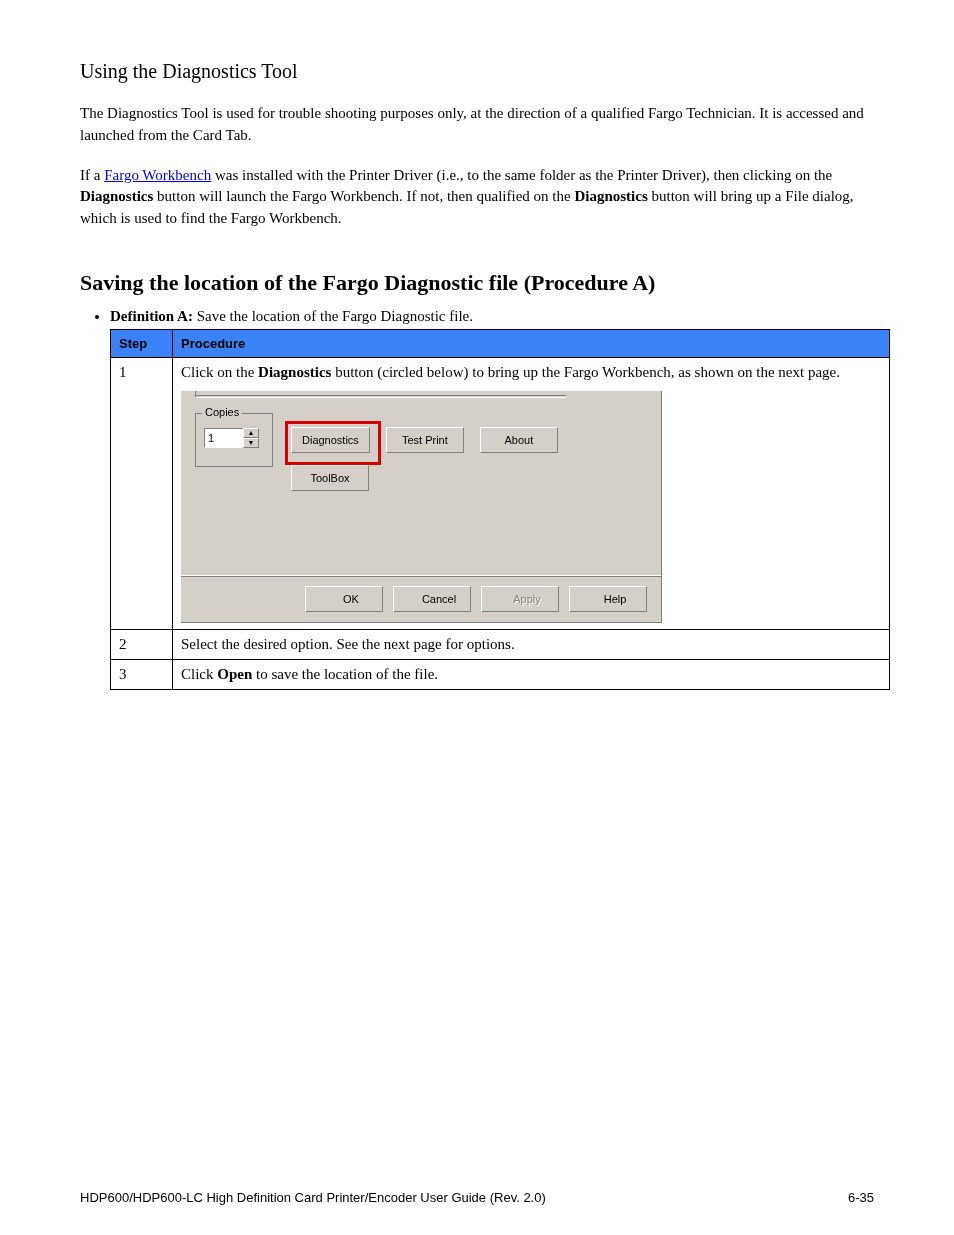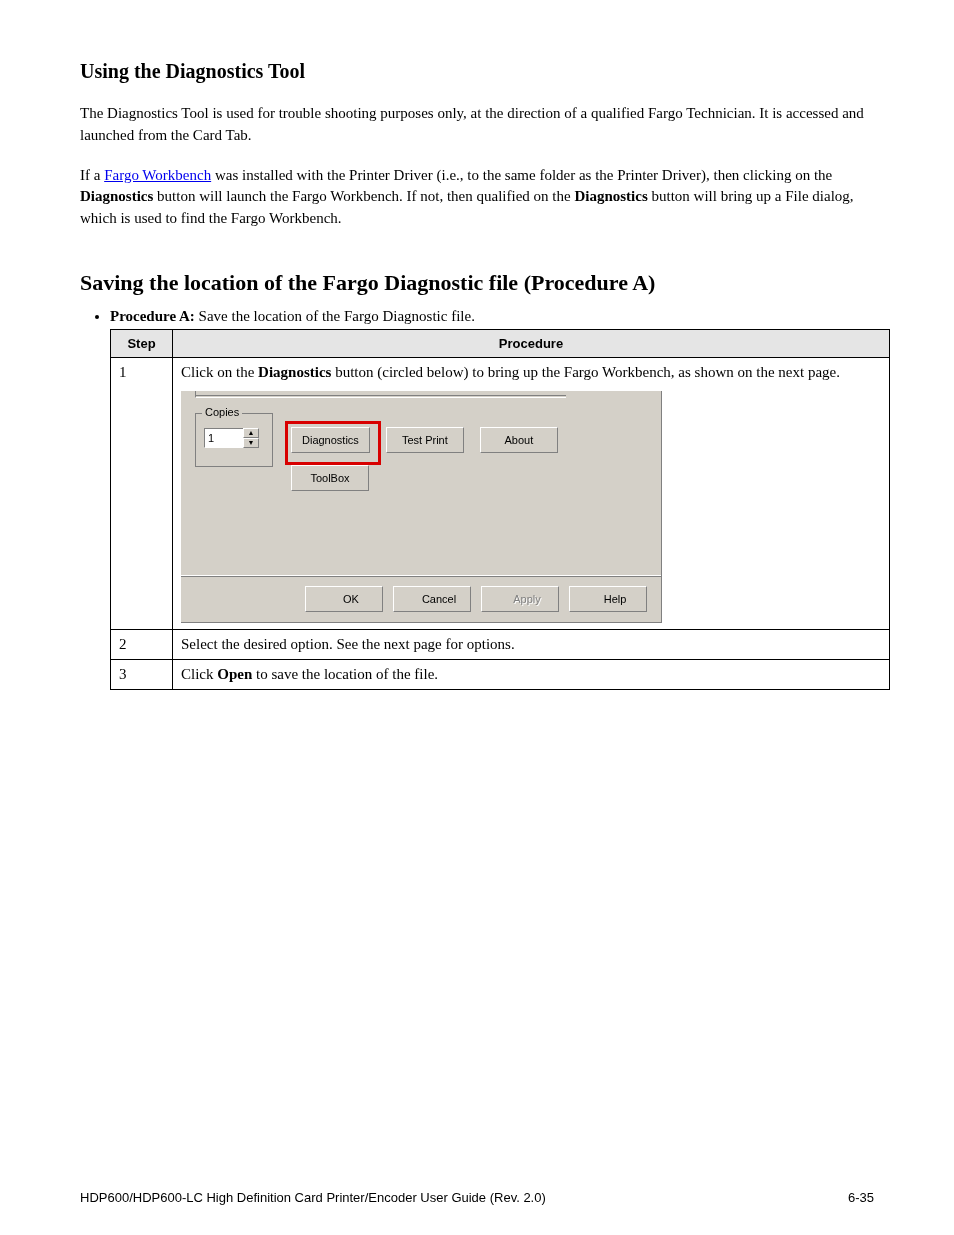--- a/index.html
+++ b/index.html
@@ -11,21 +11,21 @@
   }
   .page {
     width: 954px;
     min-height: 1235px;
     position: relative;
     box-sizing: border-box;
     padding: 60px 80px 40px 80px;
   }
   h1.page-title {
     font-size: 20px;
-    font-weight: bold;
+    font-weight: normal;
     margin: 0 0 20px 0;
   }
   p.body {
     font-size: 15px;
     line-height: 1.45;
     margin: 0 0 18px 0;
   }
   a.link {
     color: #0000ee;
     text-decoration: underline;
@@ -56,22 +56,21 @@
     font-size: 13px;
   }
   table.steps th, table.steps td {
     border: 1px solid #000;
     padding: 6px 8px;
     vertical-align: top;
     text-align: left;
   }
   table.steps th {
     font-weight: bold;
-    background: #e5e5e5;
-    text-align: center;
+    background: #3b82f6;
   }
   td.step-num {
     width: 45px;
     text-align: center;
     font-family: "Times New Roman", Times, serif;
     font-size: 15px;
   }
   td.step-action {
     font-family: "Times New Roman", Times, serif;
     font-size: 15px;
@@ -254,21 +253,21 @@
     <b>Diagnostics</b>
     <span>button will launch the Fargo Workbench. If not, then qualified on the</span>
     <b>Diagnostics</b>
     <span>button will bring up a File dialog, which is used to find the Fargo Workbench.</span>
   </p>
 
   <h2 class="section">Saving the location of the Fargo Diagnostic file (Procedure A)</h2>
 
   <ul class="proc">
     <li>
-      <span class="proc-label">Procedure A:</span>
+      <span class="proc-label">Definition A:</span>
       <span>Save the location of the Fargo Diagnostic file.</span>
     </li>
   </ul>
 
   <table class="steps">
     <thead>
       <tr>
         <th>Step</th>
         <th>Procedure</th>
       </tr>

